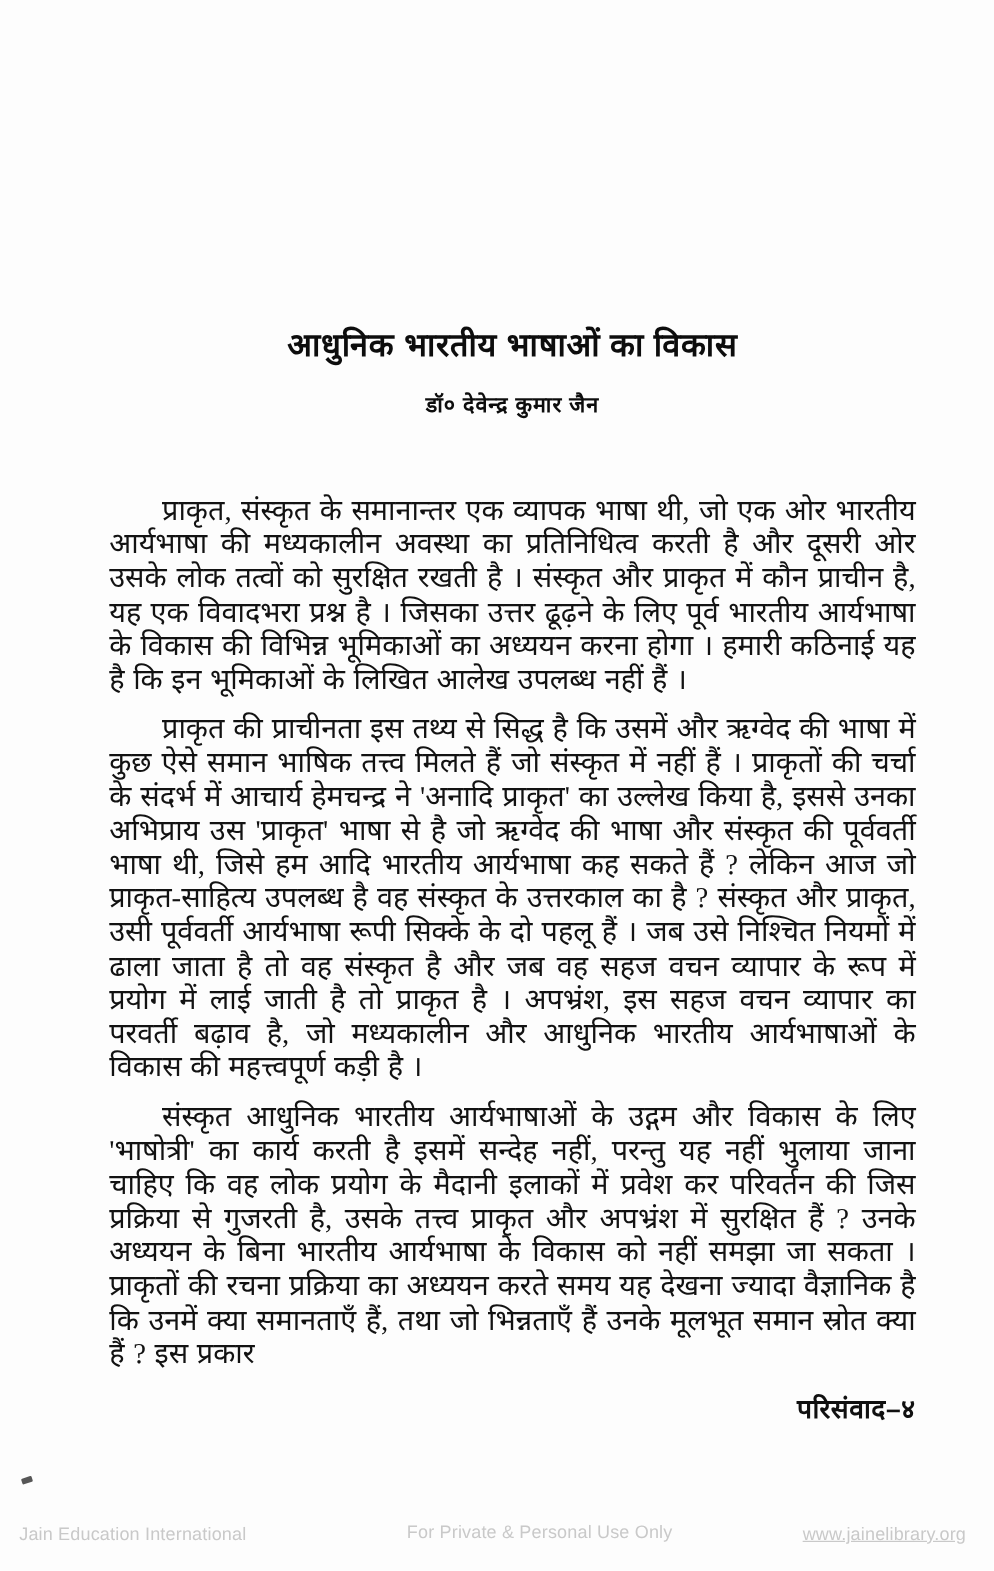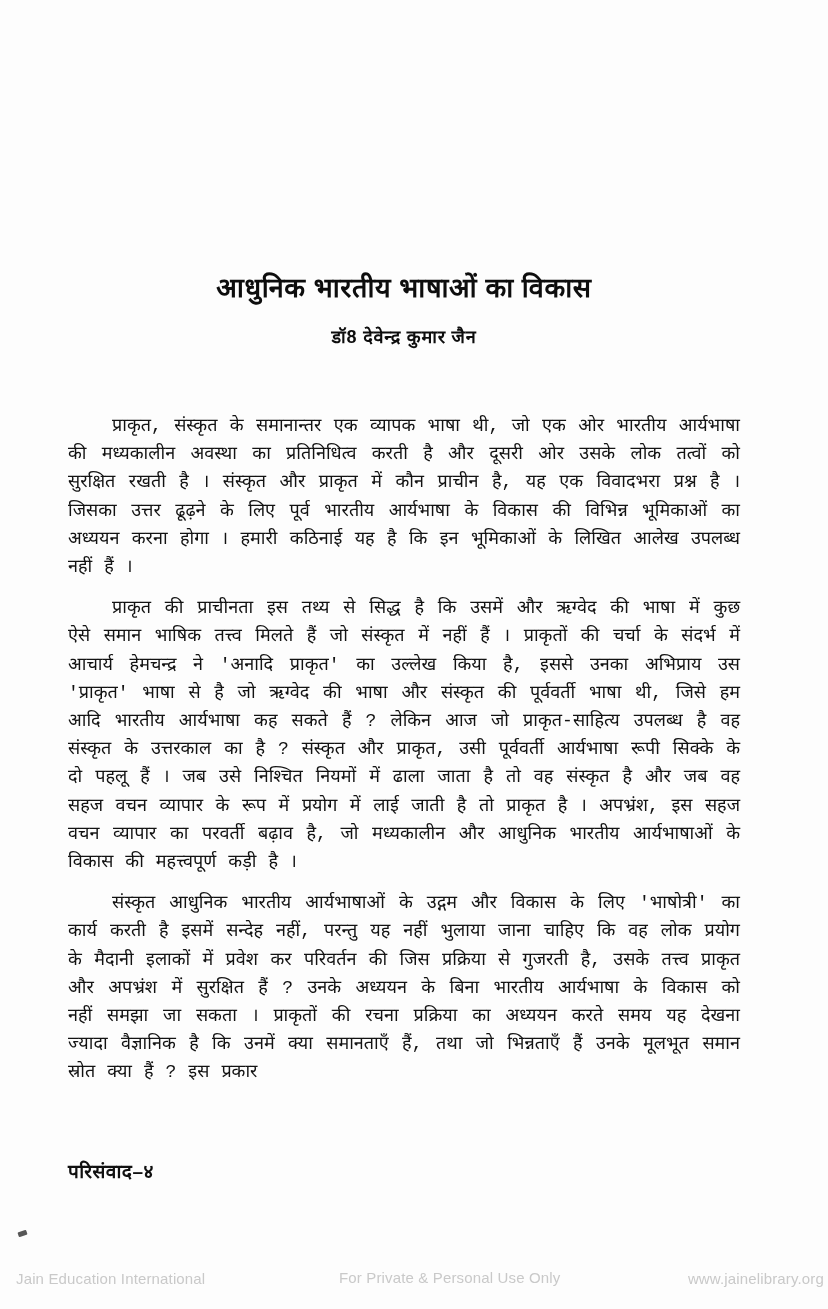--- a/index.html
+++ b/index.html
@@ -17,21 +17,21 @@
     background: #fdfdfd;
     overflow: hidden;
     font-family: "Liberation Serif", "DejaVu Serif", serif;
     color: #111111;
     -webkit-font-smoothing: none;
   }
 
   
   .scan-body {
     position: absolute;
-    left: 68px;
+    left: 91px;
     top: 0;
     width: 672px;
     height: 1215px;
   }
 
   
   .title-block {
     position: absolute;
     left: 0;
     top: 268px;
@@ -66,44 +66,45 @@
 
   
   .body-text {
     position: absolute;
     left: 0;
     top: 412px;
     width: 672px;
   }
 
   .para {
-    font-family: Liberation Mono, monospace;
-    font-size: 18px;
+    font-family: Liberation Serif, serif;
+    font-size: 24px;
     line-height: 28.2px;
     text-align: justify;
     text-align-last: left;
     color: #121212;
     margin: 0 0 13px 0;
     text-indent: 44px;
     word-spacing: 1.2px;
   }
 
   .para.last-para {
     margin-bottom: 16px;
   }
 
   
   .page-mark {
     position: absolute;
     left: 0;
     top: 1158px;
     width: 672px;
+    text-align: right;
     font-family: "Liberation Sans", "DejaVu Sans", sans-serif;
     font-weight: bold;
-    font-size: 19px;
+    font-size: 22px;
     letter-spacing: 0.5px;
     color: #101010;
   }
 
   
   .scan-speck {
     position: absolute;
     left: 18px;
     top: 1231px;
     width: 9px;
@@ -136,34 +137,35 @@
   }
 
   .footer-center {
     position: absolute;
     left: 339px;
     top: 16px;
   }
 
   .footer-right {
     position: absolute;
-    right: 4px;
+    right: 23px;
     top: 17px;
+    text-decoration: underline;
   }
 </style>
 </head>
 <body>
 
 <div class="page">
 
   <div class="scan-body">
 
     <div class="title-block">
       <div class="doc-title-line line-1">आधुनिक भारतीय भाषाओं का विकास</div>
-      <div class="doc-author">डॉ8 देवेन्द्र कुमार जैन</div>
+      <div class="doc-author">डॉ० देवेन्द्र कुमार जैन</div>
     </div>
 
     <div class="body-text">
       <p class="para">प्राकृत, संस्कृत के समानान्तर एक व्यापक भाषा थी, जो एक ओर भारतीय आर्यभाषा की मध्यकालीन अवस्था का प्रतिनिधित्व करती है और दूसरी ओर उसके लोक तत्वों को सुरक्षित रखती है । संस्कृत और प्राकृत में कौन प्राचीन है, यह एक विवादभरा प्रश्न है । जिसका उत्तर ढूढ़ने के लिए पूर्व भारतीय आर्यभाषा के विकास की विभिन्न भूमिकाओं का अध्ययन करना होगा । हमारी कठिनाई यह है कि इन भूमिकाओं के लिखित आलेख उपलब्ध नहीं हैं ।</p>
       <p class="para">प्राकृत की प्राचीनता इस तथ्य से सिद्ध है कि उसमें और ऋग्वेद की भाषा में कुछ ऐसे समान भाषिक तत्त्व मिलते हैं जो संस्कृत में नहीं हैं । प्राकृतों की चर्चा के संदर्भ में आचार्य हेमचन्द्र ने 'अनादि प्राकृत' का उल्लेख किया है, इससे उनका अभिप्राय उस 'प्राकृत' भाषा से है जो ऋग्वेद की भाषा और संस्कृत की पूर्ववर्ती भाषा थी, जिसे हम आदि भारतीय आर्यभाषा कह सकते हैं ? लेकिन आज जो प्राकृत-साहित्य उपलब्ध है वह संस्कृत के उत्तरकाल का है ? संस्कृत और प्राकृत, उसी पूर्ववर्ती आर्यभाषा रूपी सिक्के के दो पहलू हैं । जब उसे निश्चित नियमों में ढाला जाता है तो वह संस्कृत है और जब वह सहज वचन व्यापार के रूप में प्रयोग में लाई जाती है तो प्राकृत है । अपभ्रंश, इस सहज वचन व्यापार का परवर्ती बढ़ाव है, जो मध्यकालीन और आधुनिक भारतीय आर्यभाषाओं के विकास की महत्त्वपूर्ण कड़ी है ।</p>
       <p class="para last-para">संस्कृत आधुनिक भारतीय आर्यभाषाओं के उद्गम और विकास के लिए 'भाषोत्री' का कार्य करती है इसमें सन्देह नहीं, परन्तु यह नहीं भुलाया जाना चाहिए कि वह लोक प्रयोग के मैदानी इलाकों में प्रवेश कर परिवर्तन की जिस प्रक्रिया से गुजरती है, उसके तत्त्व प्राकृत और अपभ्रंश में सुरक्षित हैं ? उनके अध्ययन के बिना भारतीय आर्यभाषा के विकास को नहीं समझा जा सकता । प्राकृतों की रचना प्रक्रिया का अध्ययन करते समय यह देखना ज्यादा वैज्ञानिक है कि उनमें क्या समानताएँ हैं, तथा जो भिन्नताएँ हैं उनके मूलभूत समान स्रोत क्या हैं ? इस प्रकार</p>
     </div>
 
     <div class="page-mark">परिसंवाद–४</div>
 

